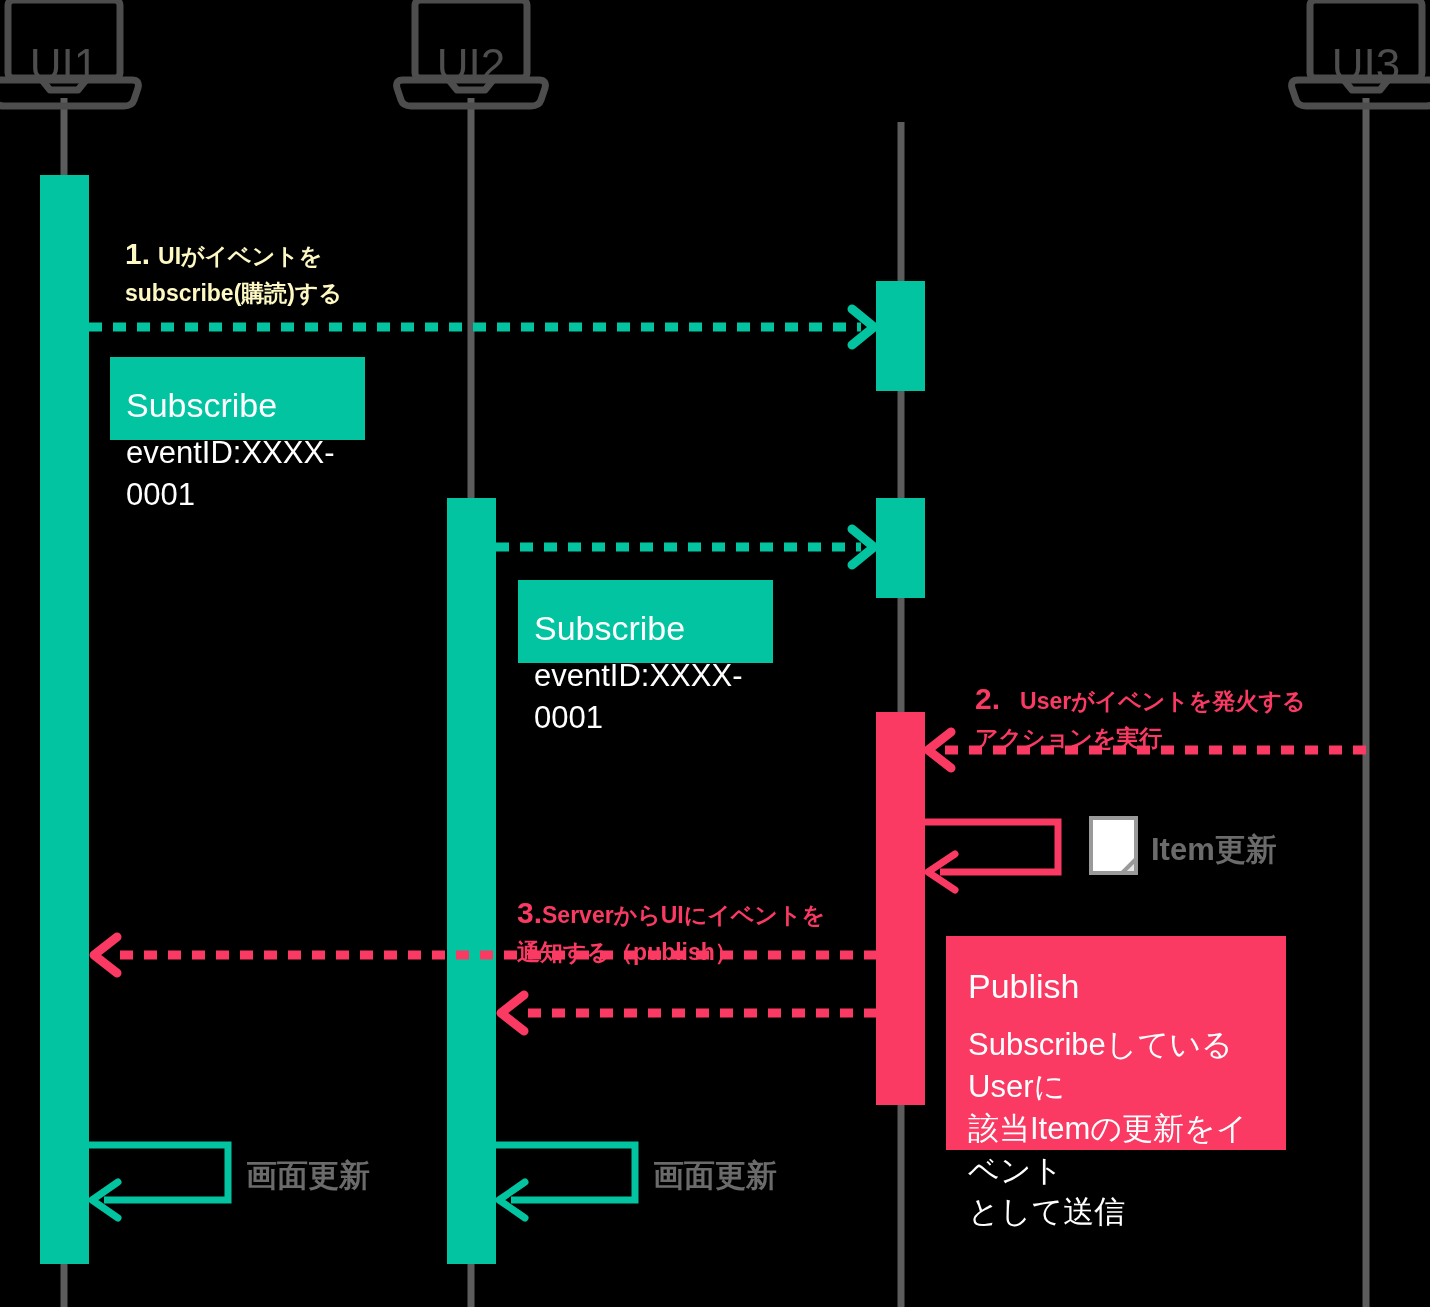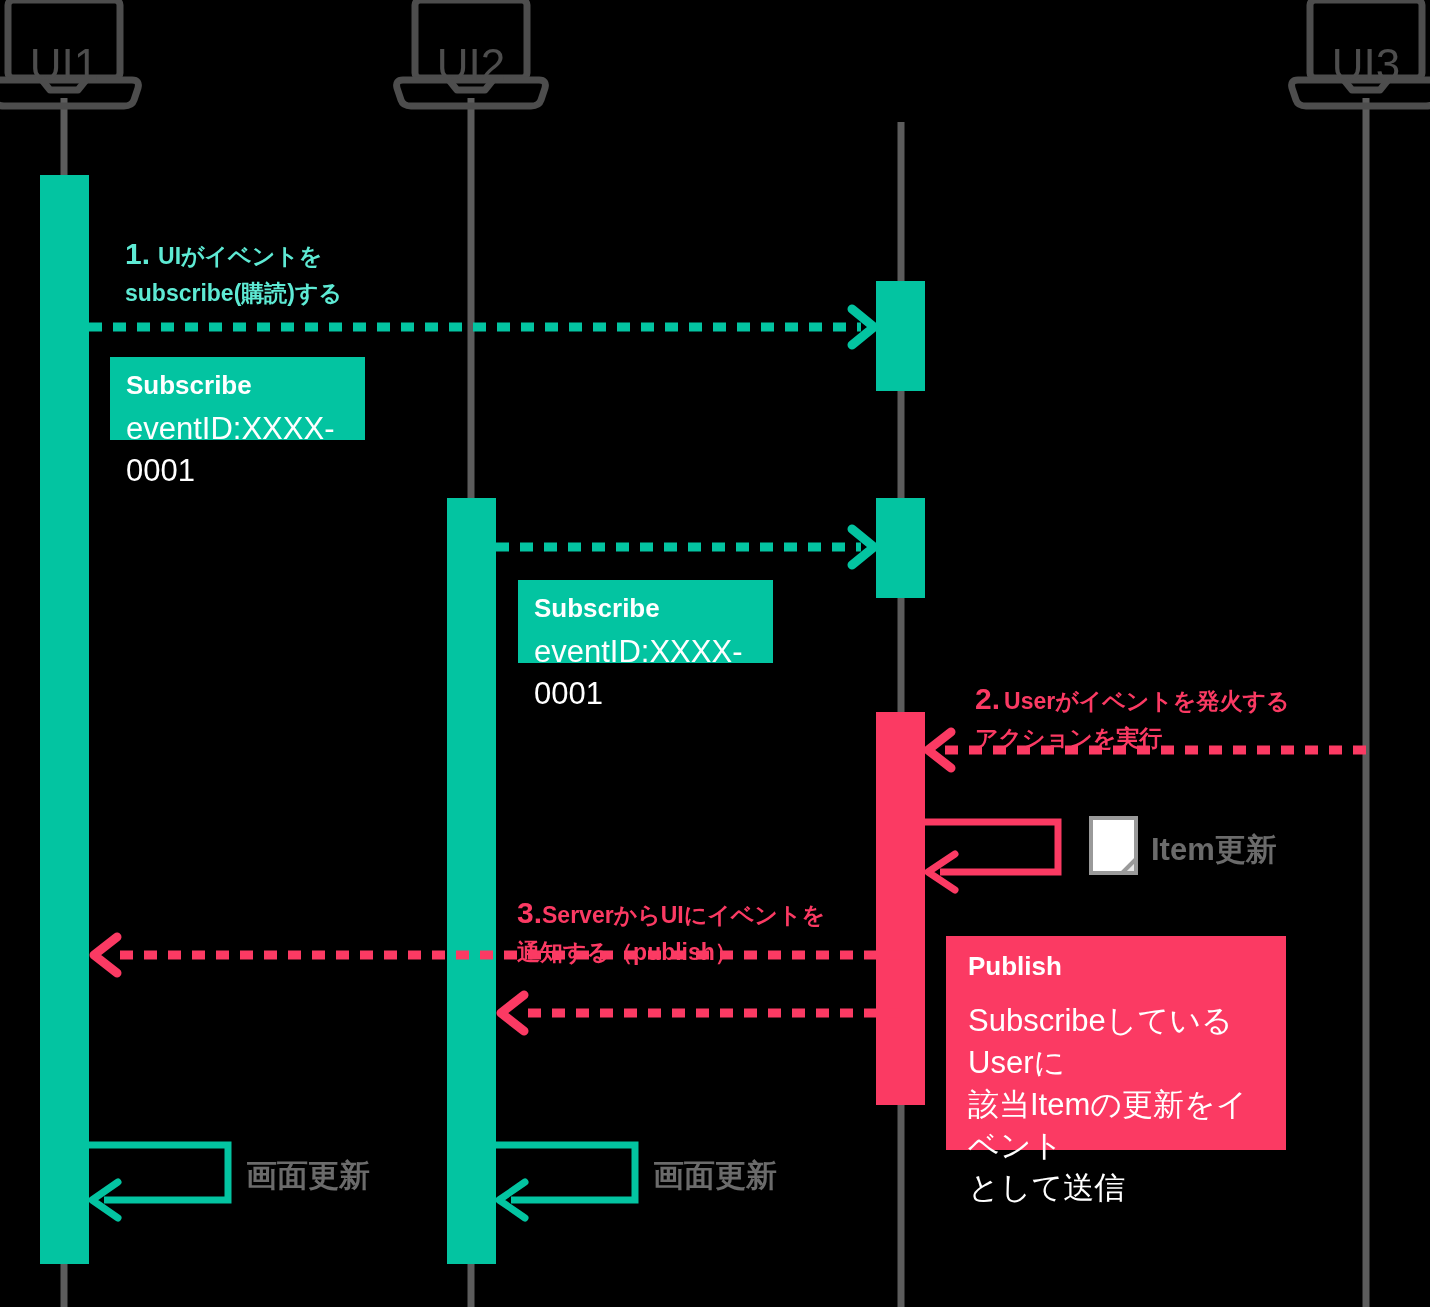--- a/index.html
+++ b/index.html
@@ -4,30 +4,30 @@
 <style>
   html,body{margin:0;padding:0;background:#000;}
   body{width:1430px;height:1307px;overflow:hidden;font-family:"Liberation Sans","DejaVu Sans",sans-serif;}
   #stage{position:relative;width:1430px;height:1069px;background:#000;}
   svg.layer{position:absolute;left:0;top:0;width:1430px;height:1307px;}
 
   .lifeline-label{font-family:"Liberation Sans","DejaVu Sans",sans-serif;font-size:44px;fill:#4d4d4d;}
 
   
   .note{position:absolute;box-sizing:border-box;}
-  .note-title{font-weight:bold;color:#ffffff;font-size:26px;line-height:1.15;}
+  .note-title{font-weight:normal;color:#ffffff;font-size:34px;line-height:1.15;margin-top:15px;}
   .note-body{color:#ffffff;font-size:31px;line-height:1.35;white-space:pre-line;}
 
   .note-teal{background:#03C4A1;}
   .note-pink{background:#FB3A63;}
 
   
   .step{position:absolute;font-weight:bold;line-height:1.5;font-size:23px;white-space:pre-line;}
   .step .num{font-size:30px;font-weight:bold;letter-spacing:0px;}
-  .step-teal{color:#5eead4;}
+  .step-teal{color:#fef9c3;}
   .step-pink{color:#FB3A63;}
 
   
   .glabel{position:absolute;color:#6b6b6b;font-weight:bold;font-size:31px;line-height:1;}
 </style>
 </head>
 <body>
 
 <div id="stage">
 
@@ -135,21 +135,21 @@
 該当Itemの更新をイベント
 として送信</div>
   </div>
 
   <div class="step step-teal" style="left:125px;top:196px;width:330px;">
     <span class="num">1.</span><span style="margin-left:8px;">UIがイベントを
 subscribe(購読)する</span>
   </div>
 
   <div class="step step-pink" style="left:975px;top:641px;width:360px;">
-    <span class="num">2.</span><span style="margin-left:4px;">Userがイベントを発火する
+    <span class="num">2.</span><span style="margin-left:20px;">Userがイベントを発火する
 アクションを実行</span>
   </div>
 
   <div class="step step-pink" style="left:517px;top:855px;width:370px;">
     <span class="num">3.</span><span style="">ServerからUIにイベントを
 通知する（publish）</span>
   </div>
 
   <div class="glabel" style="left:1151px;top:834px;">Item更新</div>
   <div class="glabel" style="left:246px;top:1160px;">画面更新</div>

